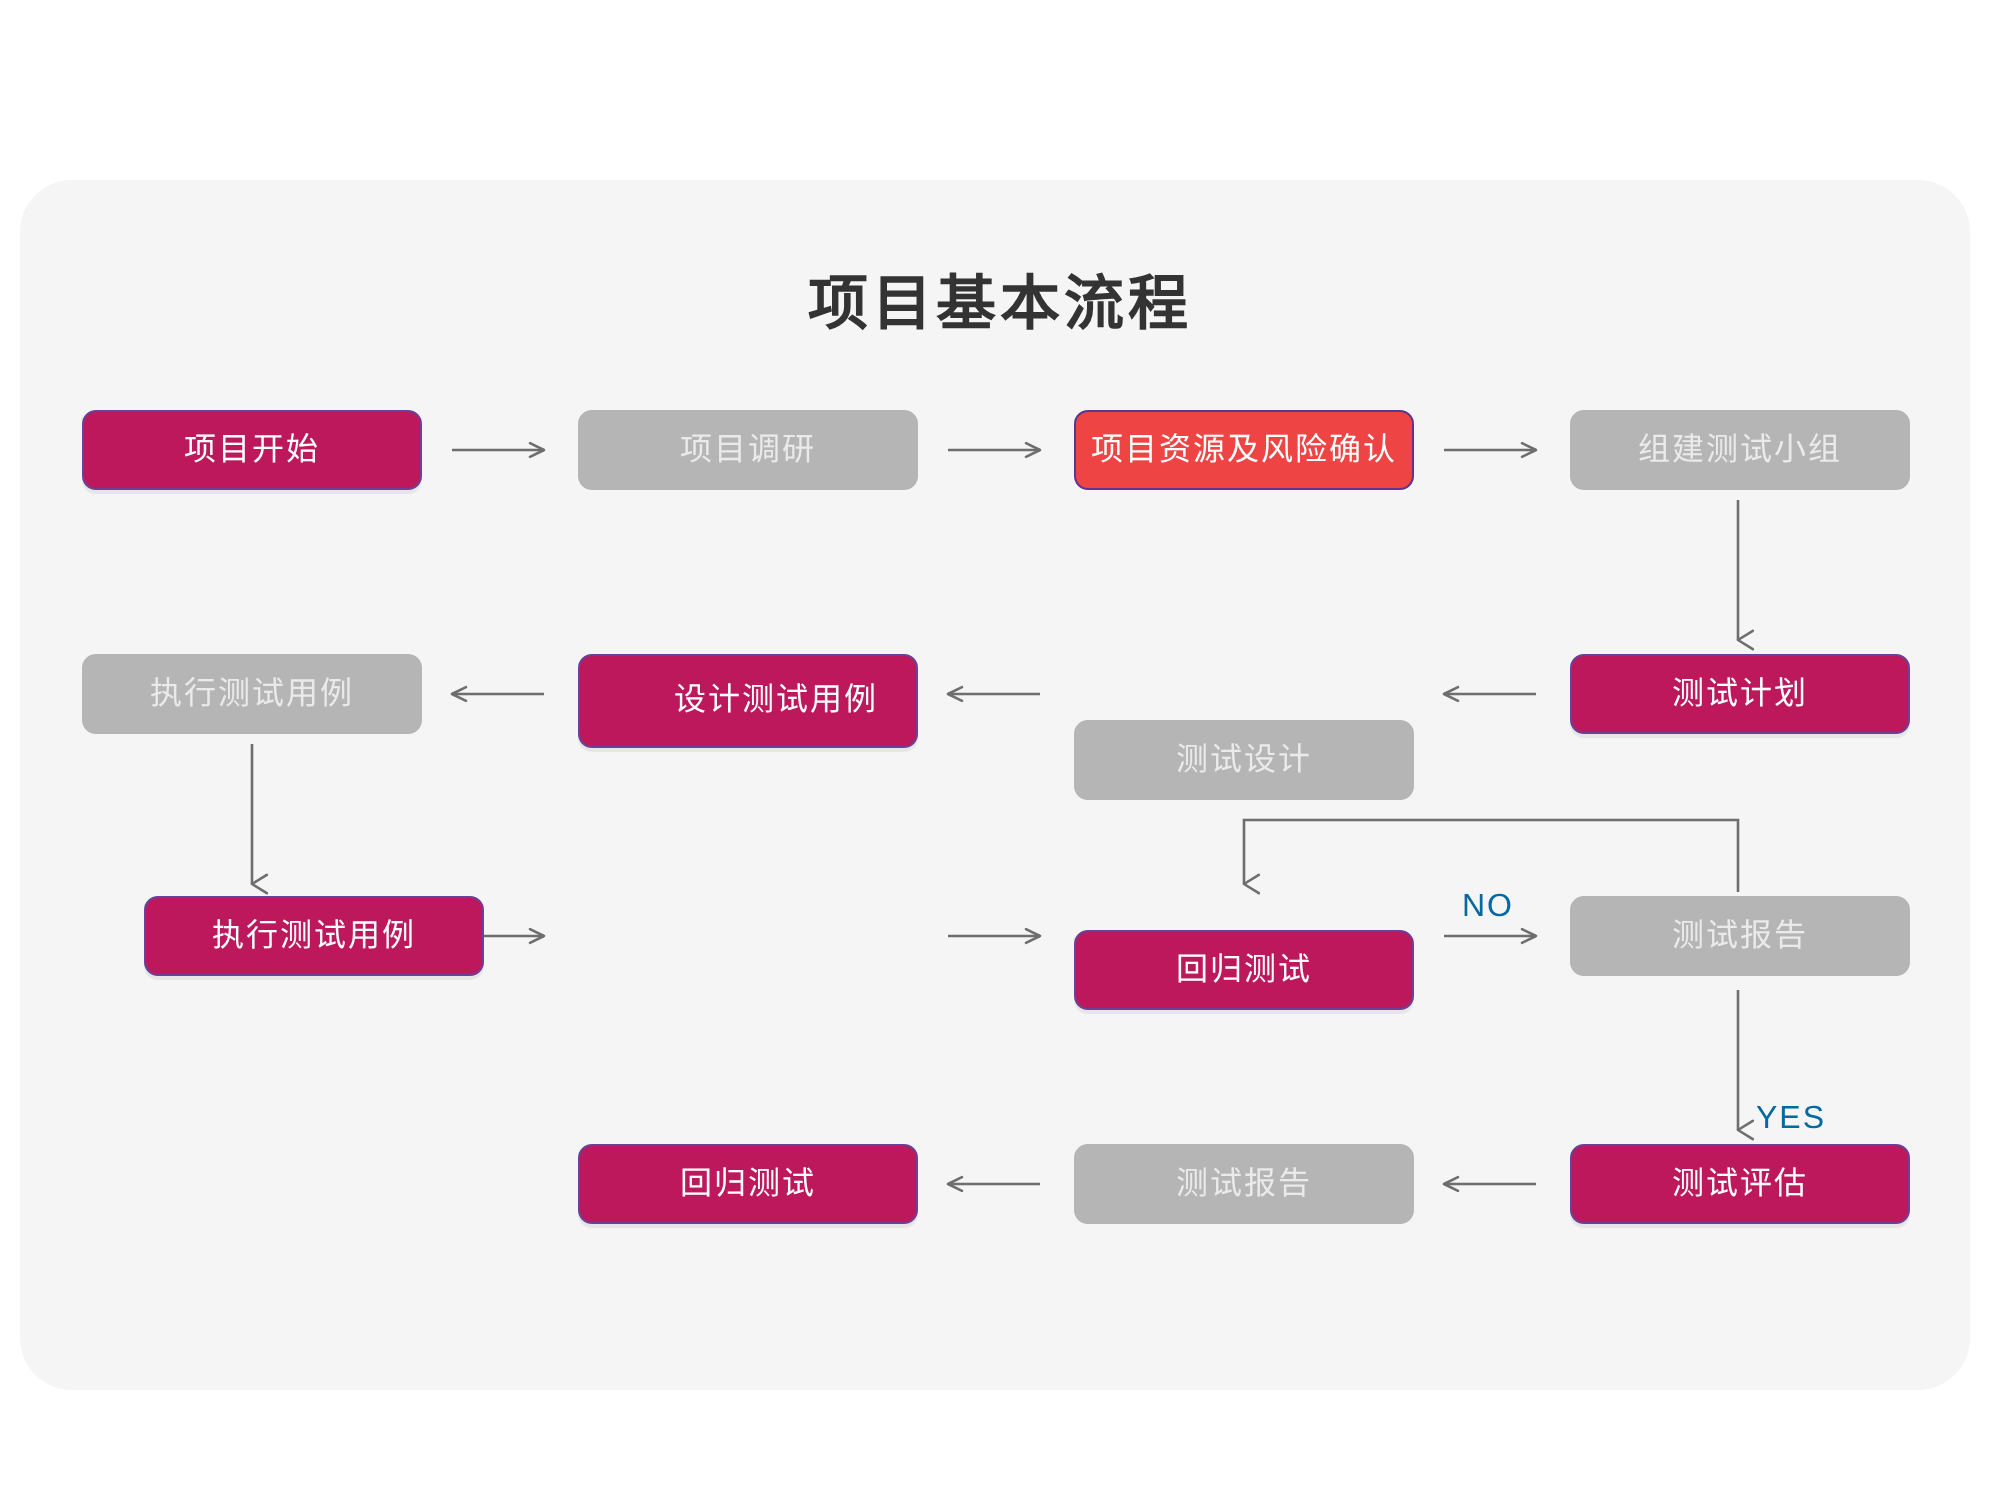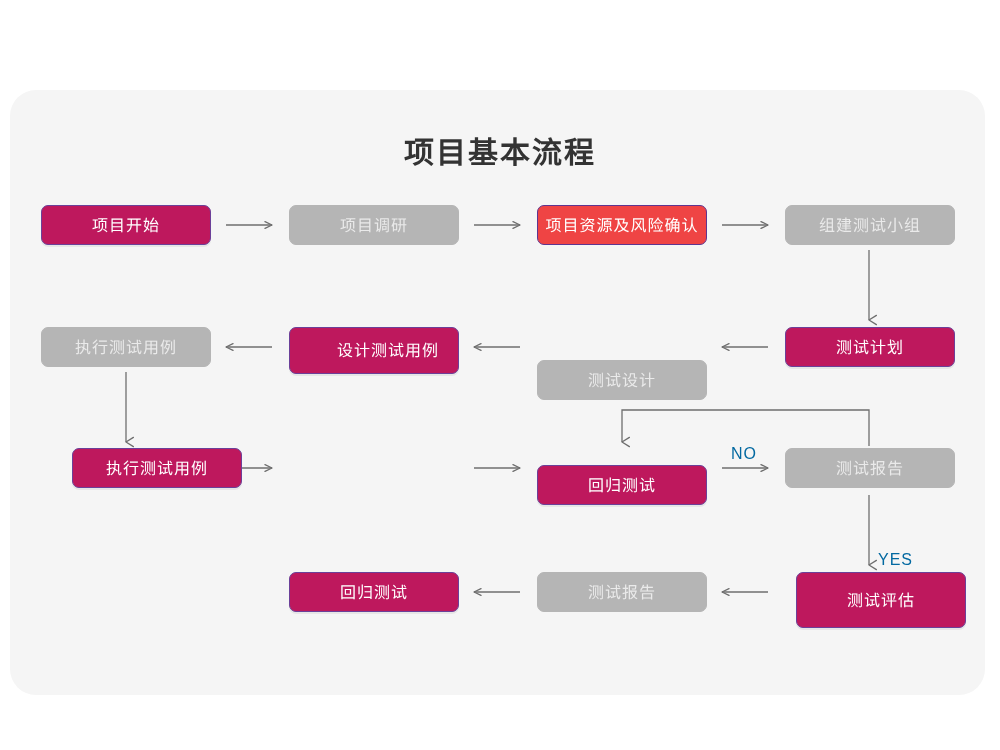--- a/index.html
+++ b/index.html
@@ -174,15 +174,15 @@
 
 
   <div class="node purple" style="left:537px; top:465px; width:170px; height:40px;">回归测试</div>
 
   <div class="node gray" style="left:785px; top:448px; width:170px; height:40px;">测试报告</div>
 
   <div class="node purple" style="left:289px; top:572px; width:170px; height:40px;">回归测试</div>
 
   <div class="node gray" style="left:537px; top:572px; width:170px; height:40px;">测试报告</div>
 
-  <div class="node purple" style="left:785px; top:572px; width:170px; height:56px;margin-left:11px;">测试评估</div>
+  <div class="node purple" style="left:785px; top:572px; width:170px; height:40px;">测试评估</div>
 
 </div>
 
 </body></html>

